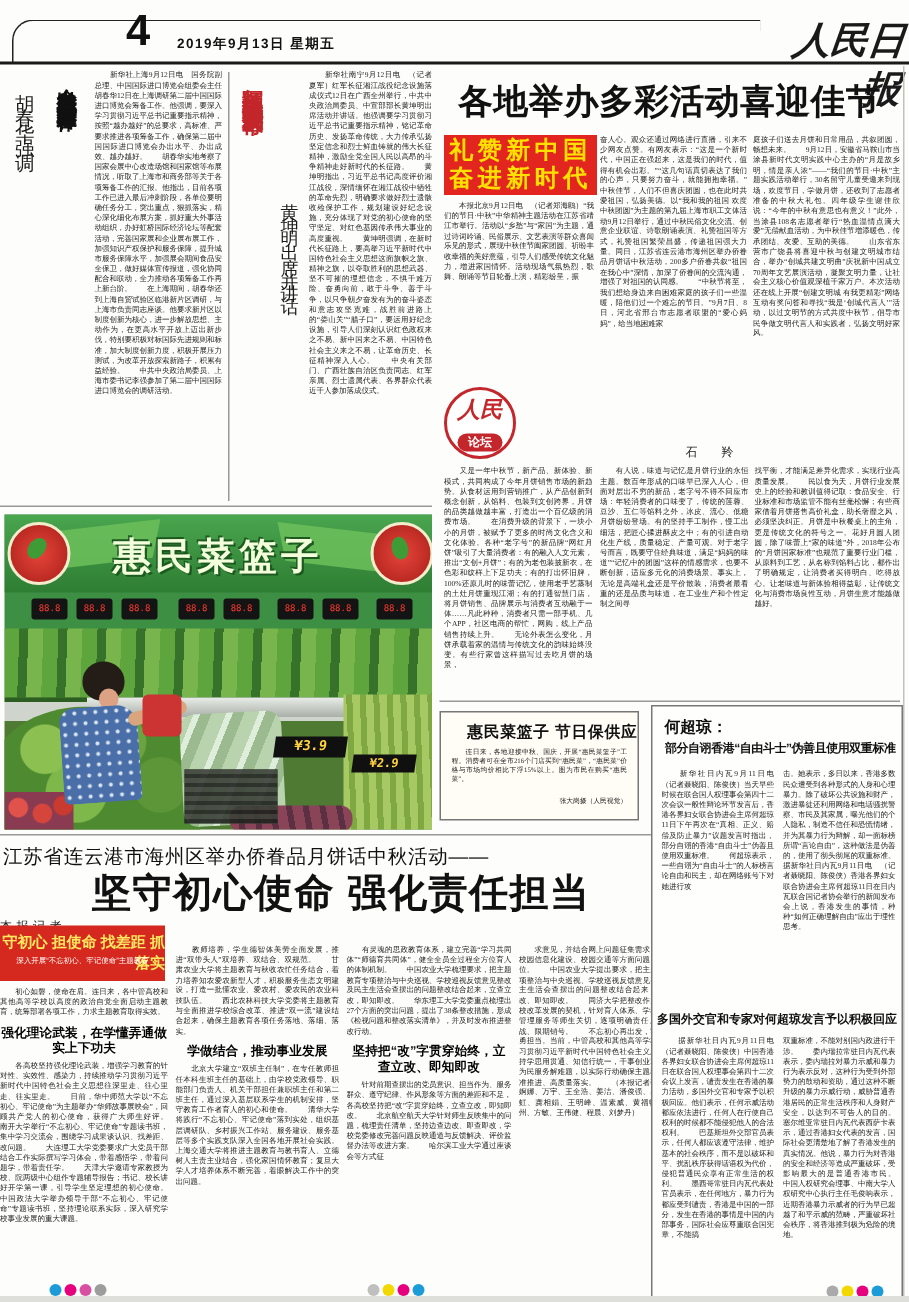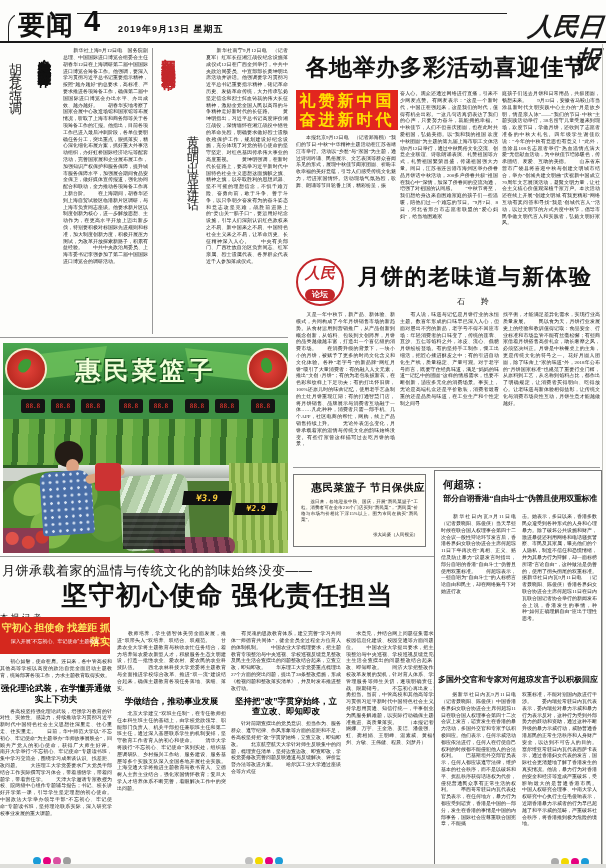--- a/index.html
+++ b/index.html
@@ -17,21 +17,20 @@
   .rule{position:absolute;background:#1a1a1a;}
   .rule-light{position:absolute;background:#999;}
   .dot{width:8px;height:8px;border-radius:50%;display:inline-block;margin-right:2px;}
 </style>
 </head>
 <body>
 
 <div class="page">
 
   <div class="abs" style="left:8px;top:13px;width:498px;height:28px;border-top:1.5px solid #222;border-left:1.5px solid #222;border-top-left-radius:14px;"></div>
-  <div class="abs hd" style="left:15px;top:7px;font-size:27px;letter-spacing:1px;background:#fdfdfb;padding:0 3px;">要闻</div>
   <div class="abs hd" style="left:84px;top:5px;font-size:29px;">4</div>
   <div class="abs hd" style="left:118px;top:23px;font-size:9px;letter-spacing:1px;">2019年9月13日 星期五</div>
   <div class="abs" style="left:508px;top:10px;width:94px;text-align:right;font-family:'DejaVu Serif',serif;font-style:italic;font-weight:700;font-size:25px;background:#fdfdfb;transform:skewX(-6deg);">人民日报</div>
   <div class="rule" style="left:0;top:41px;width:606px;height:2px;"></div>
 
   <div class="abs vtext" style="left:6px;top:52px;height:150px;font-size:13px;letter-spacing:10px;font-family:'DejaVu Serif',serif;">胡春华强调</div>
   <div class="abs vtext hd" style="left:29px;top:48px;height:286px;width:30px;font-size:13.5px;letter-spacing:.8px;line-height:30px;">全力以赴做好第二届进博会最后阶段筹备工作</div>
   <div class="colbox" style="left:63px;top:47px;width:85px;height:288px;">
     <div class="shrink">　　新华社上海9月12日电　国务院副总理、中国国际进口博览会组委会主任胡春华12日在上海调研第二届中国国际进口博览会筹备工作。他强调，要深入学习贯彻习近平总书记重要指示精神，按照“越办越好”的总要求，高标准、严要求推进各项筹备工作，确保第二届中国国际进口博览会办出水平、办出成效、越办越好。　　胡春华实地考察了国家会展中心改造场馆和国家馆等布展情况，听取了上海市和商务部等关于各项筹备工作的汇报。他指出，目前各项工作已进入最后冲刺阶段，各单位要明确任务分工，突出重点，狠抓落实，精心深化细化布展方案，抓好重大外事活动组织，办好虹桥国际经济论坛等配套活动，完善国家展和企业展布展工作，加强知识产权保护和服务保障，提升城市服务保障水平，加强展会期间食品安全保卫，做好媒体宣传报道，强化协同配合和联动，全力推动各项筹备工作再上新台阶。　　在上海期间，胡春华还到上海自贸试验区临港新片区调研，与上海市负责同志座谈。他要求新片区以制度创新为核心，进一步解放思想、主动作为，在更高水平开放上迈出新步伐，特别要积极对标国际先进规则和标准，加大制度创新力度，积极开展压力测试，为改革开放探索新路子，积累有益经验。　　中共中央政治局委员、上海市委书记李强参加了第二届中国国际进口博览会的调研活动。</div>
   </div>
@@ -56,21 +55,20 @@
     <div class="shrink">奋人心。观众还通过网络进行直播，引来不少网友点赞。有网友表示：“这是一个新时代，中国正在强起来，这是我们的时代，值得有机会出彩。”“这几句话真切表达了我们的心声，只要努力奋斗，就能拥抱幸福。”　　中秋佳节，人们不但喜庆团圆，也在此时共爱祖国，弘扬美德。以“我和我的祖国 欢度中秋团圆”为主题的第九届上海市职工文体活动9月12日举行，通过中秋民俗文化交流、创意企业联谊、诗歌朗诵表演、礼赞祖国等方式，礼赞祖国繁荣昌盛，传递祖国强大力量。同日，江苏省连云港市海州区举办侨眷品月饼话中秋活动，200多户侨眷共叙“祖国在我心中”深情，加深了侨眷间的交流沟通，增强了对祖国的认同感。　　“中秋节将至，我们想给身边来自困难家庭的孩子们一些温暖，陪他们过一个难忘的节日。”9月7日、8日，河北省邢台市志愿者联盟的“爱心妈妈”，给当地困难家</div>
   </div>
   <div class="colbox" style="left:502px;top:90px;width:98px;height:164px;">
     <div class="shrink">庭孩子们送去月饼和日常用品，共叙团圆，畅想未来。　　9月12日，安徽省马鞍山市当涂县新时代文明实践中心主办的“月是故乡明，情是亲人浓”——“我们的节日·中秋”主题实践活动举行，30名留守儿童受邀来到现场，欢度节日，学做月饼，还收到了志愿者准备的中秋大礼包。四年级学生谢佳欣说：“今年的中秋有意思也有意义！”此外，当涂县108名志愿者举行“热血温情点滴大爱”无偿献血活动，为中秋佳节增添暖色，传承团结、友爱、互助的美德。　　山东省东营市广饶县将喜迎中秋与创建文明城市结合，举办“创城共建文明曲”庆祝新中国成立70周年文艺展演活动，凝聚文明力量，让社会主义核心价值观深植千家万户。本次活动还在线上开展“创建文明城 有我更精彩”网络互动有奖问答和寻找“我是‘创城代言人’”活动，以过文明节的方式共度中秋节，倡导市民争做文明代言人和实践者，弘扬文明好家风。</div>
   </div>
 
   <div class="abs" style="left:296px;top:258px;width:44px;height:44px;border:2px solid #c3272b;border-radius:50%;background:#fff;">
     <div style="position:absolute;left:0;top:4px;width:100%;text-align:center;color:#c3272b;font-family:'DejaVu Serif',serif;font-style:italic;font-weight:700;font-size:15px;">人民</div>
     <div style="position:absolute;left:7px;bottom:3px;width:30px;height:12px;background:#c3272b;border-radius:7px;color:#fff;font-size:8px;line-height:12px;text-align:center;font-family:'Liberation Sans',sans-serif;font-weight:700;">论坛</div>
   </div>
-  <div class="abs hd" style="left:350px;top:262px;width:250px;font-size:22px;letter-spacing:1.5px;text-align:center;">月饼的老味道与新体验</div>
   <div class="abs" style="left:350px;top:296px;width:250px;font-size:8px;letter-spacing:4px;text-align:center;font-family:'DejaVu Serif',serif;">石　羚</div>
   <div class="colbox" style="left:296px;top:311px;width:99px;height:153px;">
     <div class="shrink">　　又是一年中秋节，新产品、新体验、新模式，共同构成了今年月饼销售市场的新趋势。从食材运用到营销推广，从产品创新到概念创新，从馅料、包装到文创跨界，月饼的品类越做越丰富，打造出一个百亿级的消费市场。　　在消费升级的背景下，一块小小的月饼，被赋予了更多的时尚文化含义和文化体验。各种“老字号”的新品牌“网红月饼”吸引了大量消费者：有的融入人文元素，推出“文创+月饼”；有的为老包装披新衣，在色彩和纹样上下足功夫；有的打出怀旧牌，100%还原儿时的味蕾记忆，使用老手艺蒸制的土灶月饼重现江湖；有的打通智慧门店，将月饼销售、品牌展示与消费者互动融于一体……凡此种种，消费者只需一部手机、几个APP，社区电商的帮忙，网购，线上产品销售持续上升。　　无论外表怎么变化，月饼承载着家的温情与传统文化的韵味始终没变。有些行家曾这样描写过去吃月饼的场景，</div>
   </div>
   <div class="colbox" style="left:400px;top:311px;width:99px;height:153px;">
     <div class="shrink">　　有人说，味道与记忆是月饼行业的永恒主题。数百年形成的口味早已深入人心，但面对层出不穷的新品，老字号不得不回应市场：年轻消费者的口味变了，传统的莲蓉、豆沙、五仁等馅料之外，冰皮、流心、低糖月饼纷纷登场。有的坚持手工制作，慢工出细活，把匠心揉进酥皮之中；有的引进自动化生产线，质量稳定、产量可观。对于老字号而言，既要守住经典味道，满足“妈妈的味道”“记忆中的团圆”这样的情感需求，也要不断创新，适应多元化的消费场景。事实上，无论是高端礼盒还是平价散装，消费者最看重的还是品质与味道，在工业生产和个性定制之间寻</div>
   </div>
   <div class="colbox" style="left:503px;top:311px;width:97px;height:153px;">
     <div class="shrink">找平衡，才能满足差异化需求，实现行业高质量发展。　　民以食为天，月饼行业发展史上的经验和教训值得记取：食品安全、行业标准和市场监管不能有丝毫松懈；有些商家借着月饼搭售高价礼盒，助长奢靡之风，必须坚决纠正。月饼是中秋餐桌上的主角，更是传统文化的符号之一。花好月圆人团圆，除了味蕾上“家的味道”外，2018年公布的“月饼国家标准”也规范了重要行业门槛，从原料到工艺，从名称到馅料占比，都作出了明确规定，让消费者买得明白、吃得放心。让老味道与新体验相得益彰，让传统文化与消费市场良性互动，月饼生意才能越做越好。</div>
   </div>
@@ -126,21 +124,21 @@
     <div class="hd" style="position:absolute;left:0;top:6px;width:100%;text-align:right;font-size:10.5px;letter-spacing:.5px;">惠民菜篮子 节日保供应</div>
     <div class="colbox" style="left:7px;top:23px;width:117px;height:34px;">
       <div class="shrink" style="font-size:9px;line-height:12px;">　　连日来，各地迎接中秋、国庆，开展“惠民菜篮子”工程。消费者可在全市216个门店买到“惠民菜”，“惠民菜”价格与市场均价相比下浮15%以上。图为市民在购买“惠民菜”。</div>
     </div>
     <div class="colbox" style="left:7px;top:56px;width:117px;height:10px;">
       <div class="shrink" style="font-size:9px;line-height:12px;text-align:right;">张大岗摄（人民视觉）</div>
     </div>
   </div>
 
   <div class="rule-light" style="left:0;top:556px;width:455px;height:1px;"></div>
-  <div class="abs hd" style="left:2px;top:562px;font-size:13px;font-weight:400;letter-spacing:.5px;">月饼承载着家的温情与传统文化的韵味始终没变——</div>
+  <div class="abs hd" style="left:2px;top:562px;font-size:13px;font-weight:400;letter-spacing:.5px;">江苏省连云港市海州区举办侨眷品月饼话中秋活动——</div>
   <div class="abs hd" style="left:0;top:578px;width:455px;text-align:center;font-size:26px;letter-spacing:1px;">坚守初心使命  强化责任担当</div>
   <div class="abs" style="left:0;top:612px;width:455px;font-size:8px;letter-spacing:3px;">本报记者</div>
 
   <div class="abs" style="left:0;top:617px;width:110px;height:37px;background:#d5281e;">
     <div class="hd" style="position:absolute;left:0;top:4px;width:100%;text-align:right;font-size:10px;color:#ffe95e;">守初心 担使命 找差距 抓落实</div>
     <div class="colbox" style="left:4px;top:21px;width:102px;height:12px;">
       <div class="shrink" style="font-size:10px;line-height:12px;color:#fff;text-align:center;font-family:'Liberation Sans',sans-serif;">深入开展“不忘初心、牢记使命”主题教育</div>
     </div>
   </div>
 

